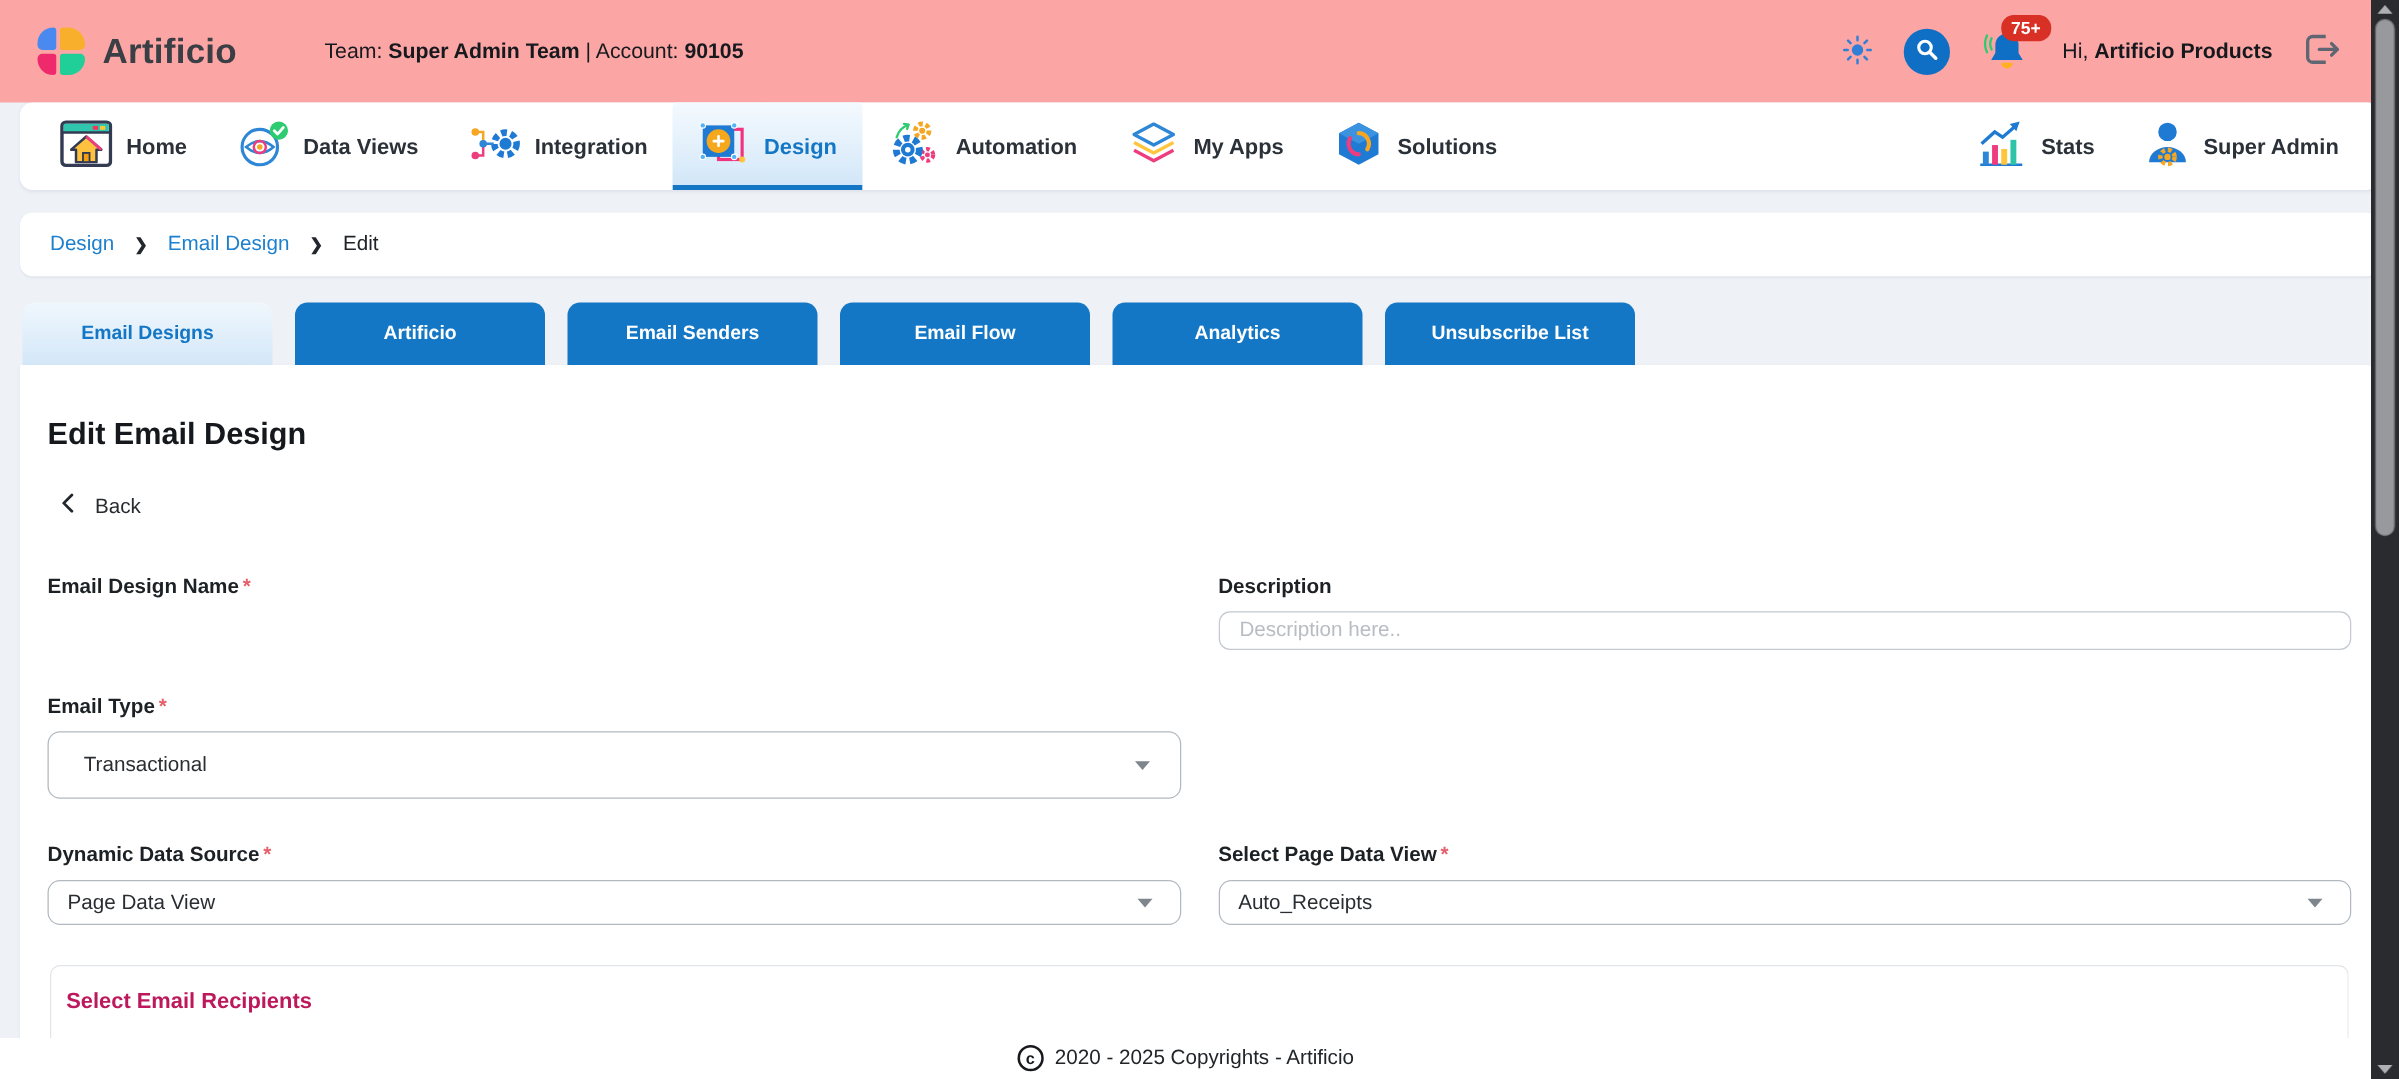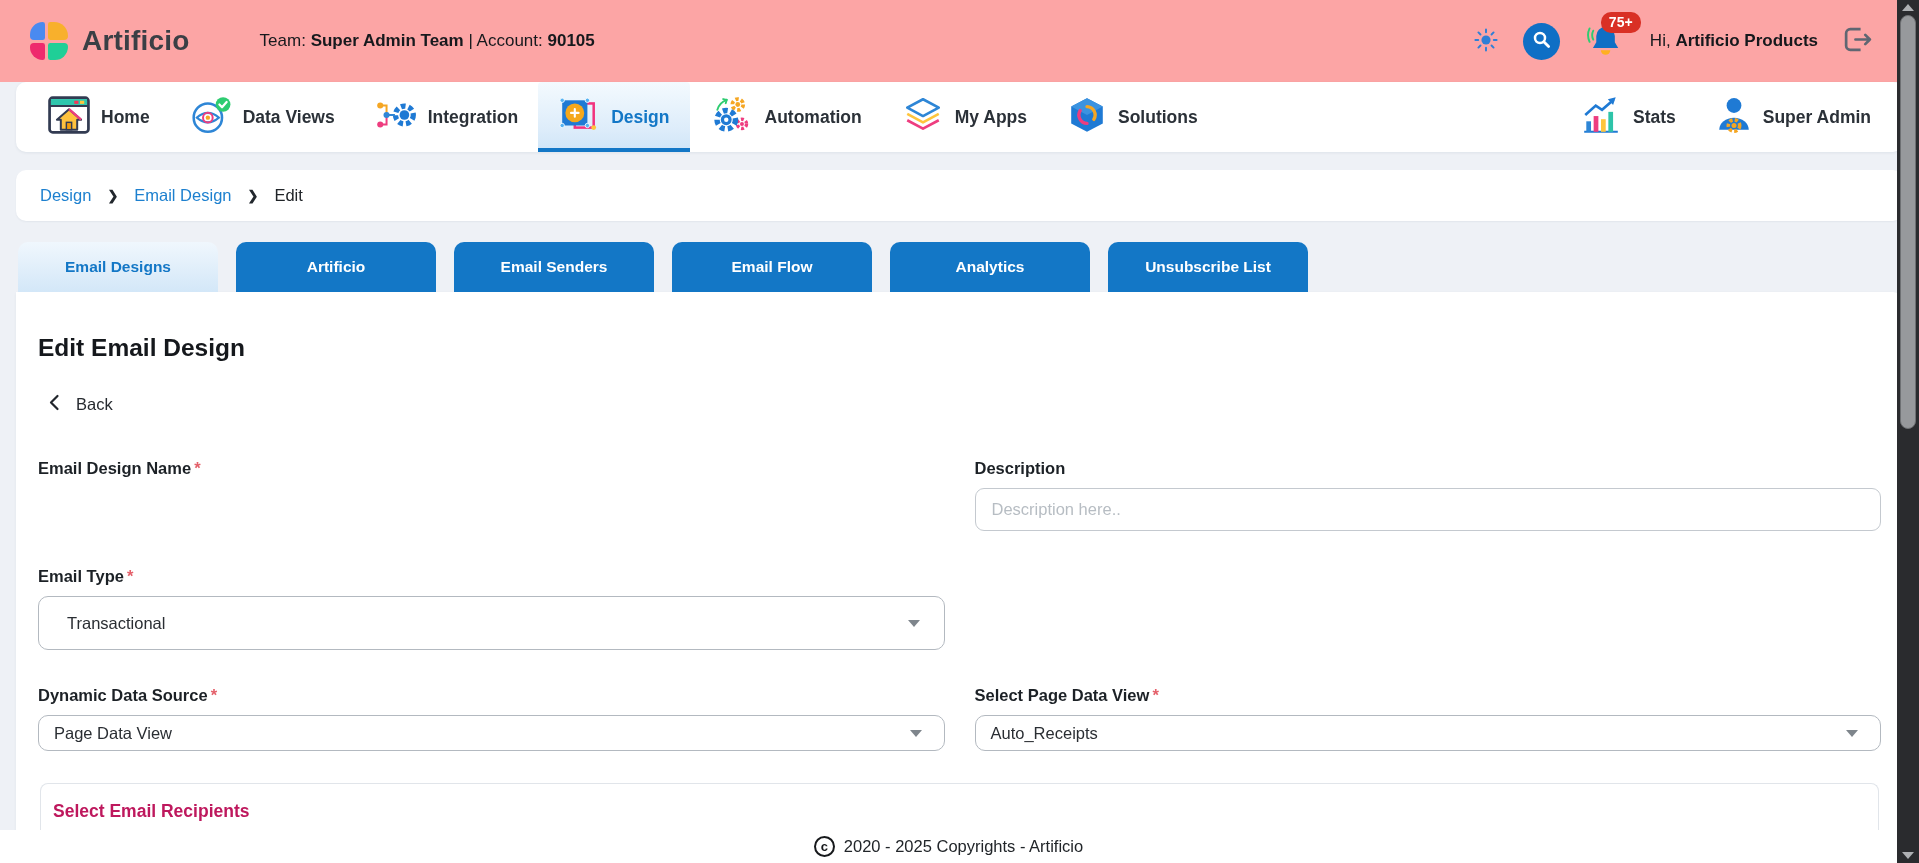--- a/index.html
+++ b/index.html
@@ -49,21 +49,21 @@
   .content-card { margin:0 16px; background:#fff; border-radius:0 10px 0 0; padding:42px 22px 0; height:553px; overflow:hidden; box-shadow:0 1px 3px rgba(40,60,90,.06); }
   .page-title { font-size:24.5px; font-weight:700; color:#15181c; }
   .back-row { margin-top:32px; display:flex; align-items:center; gap:16px; font-size:16.5px; color:#272b30; cursor:pointer; width:max-content; padding-left:10px; }
 
   .form-grid { margin-top:44px; display:grid; grid-template-columns:1fr 1fr; column-gap:30px; row-gap:36px; }
   .field-label { display:block; font-size:16.5px; font-weight:700; color:#1c2126; margin-bottom:10px; }
   .req { color:#e4606a; margin-left:3px; }
   .text-input { width:100%; height:45px; border:1px solid #a9afb5; border-radius:9px; padding:0 16px; font-size:16.5px; background:#fff; color:#333; font-family:"Liberation Sans",sans-serif; }
   .text-input::placeholder { color:#b7bdc3; }
   .text-input:disabled { background:#e9ecef; color:#8b9197; border-color:#a7adb3; }
-  .input-desc { border-color:#c4c9cf; height:43px; }
+  .input-desc { border-color:#c4c9cf; height:31px; }
   .select { border:1px solid #b3b9c0; border-radius:10px; display:flex; align-items:center; justify-content:space-between; font-size:16.5px; color:#2a2e33; cursor:pointer; background:#fff; }
   .select-lg { height:54px; padding:0 24px 0 28px; }
   .select-md { height:36px; padding:0 22px 0 15px;text-align:right; }
   .caret { width:0; height:0; border-left:6px solid transparent; border-right:6px solid transparent; border-top:7.5px solid #7e858c; }
   .col-left-only { grid-column:1; }
 
   .recipients-box { margin:32px 2px 0; border:1px solid #e1e5ea; border-bottom:none; border-radius:8px 8px 0 0; padding:17px 12px 60px; }
   .recipients-title { font-size:17.5px; font-weight:700; color:#be185d; }
 
   

